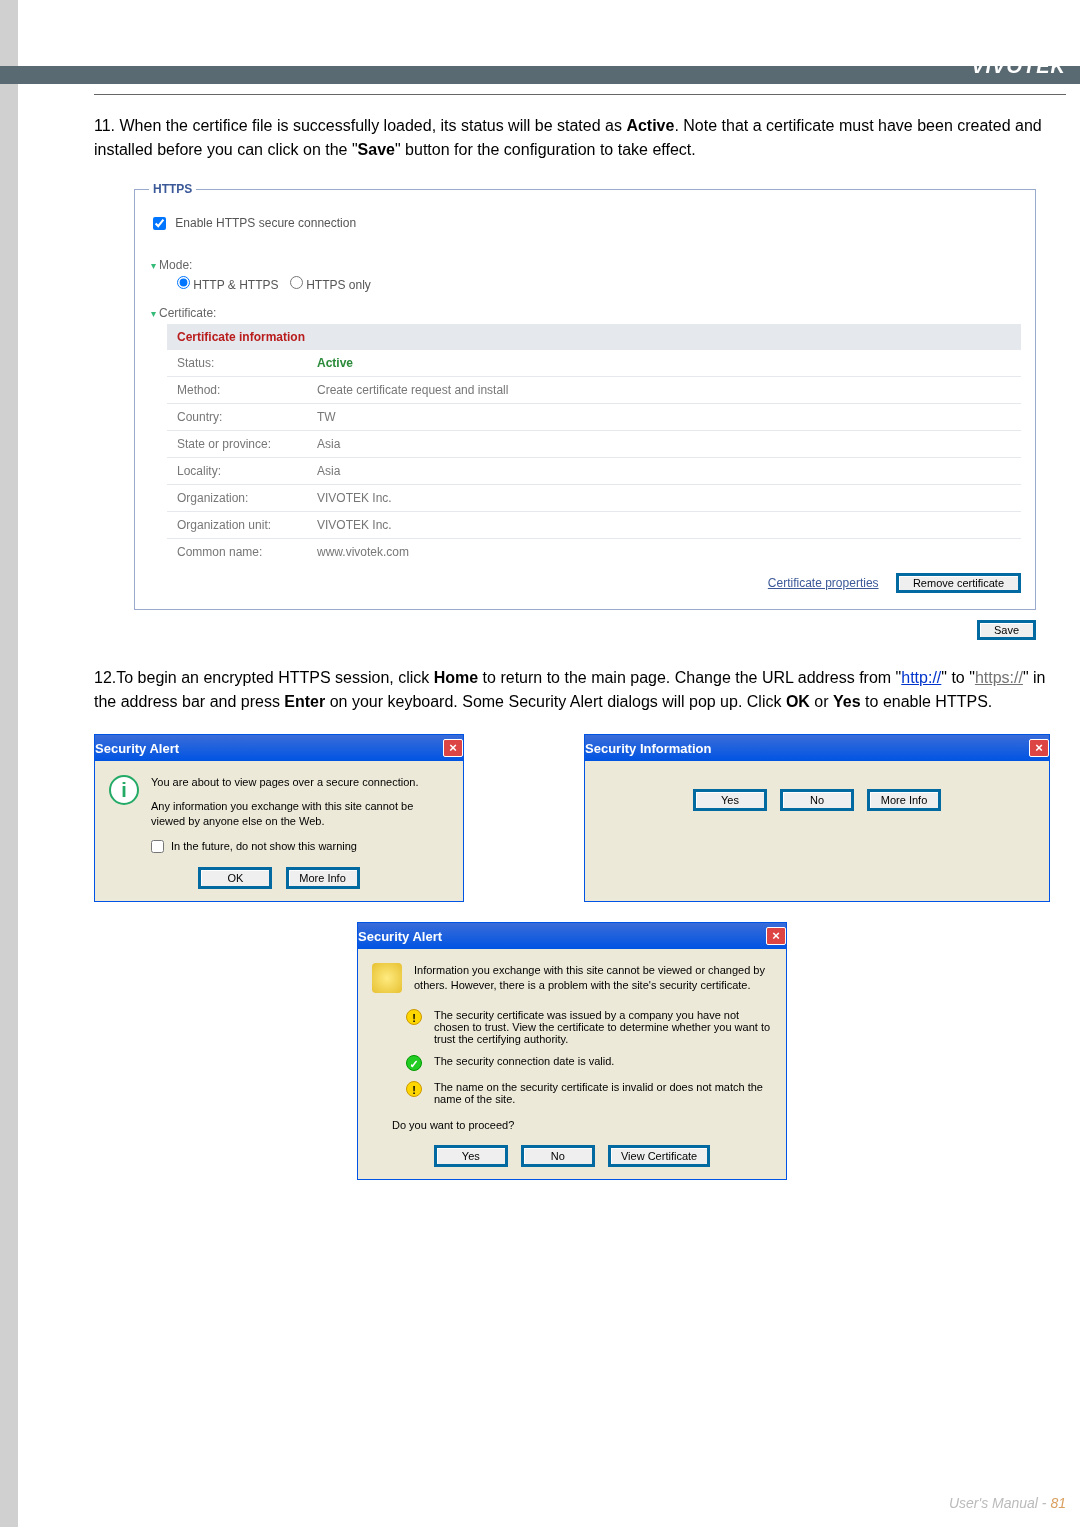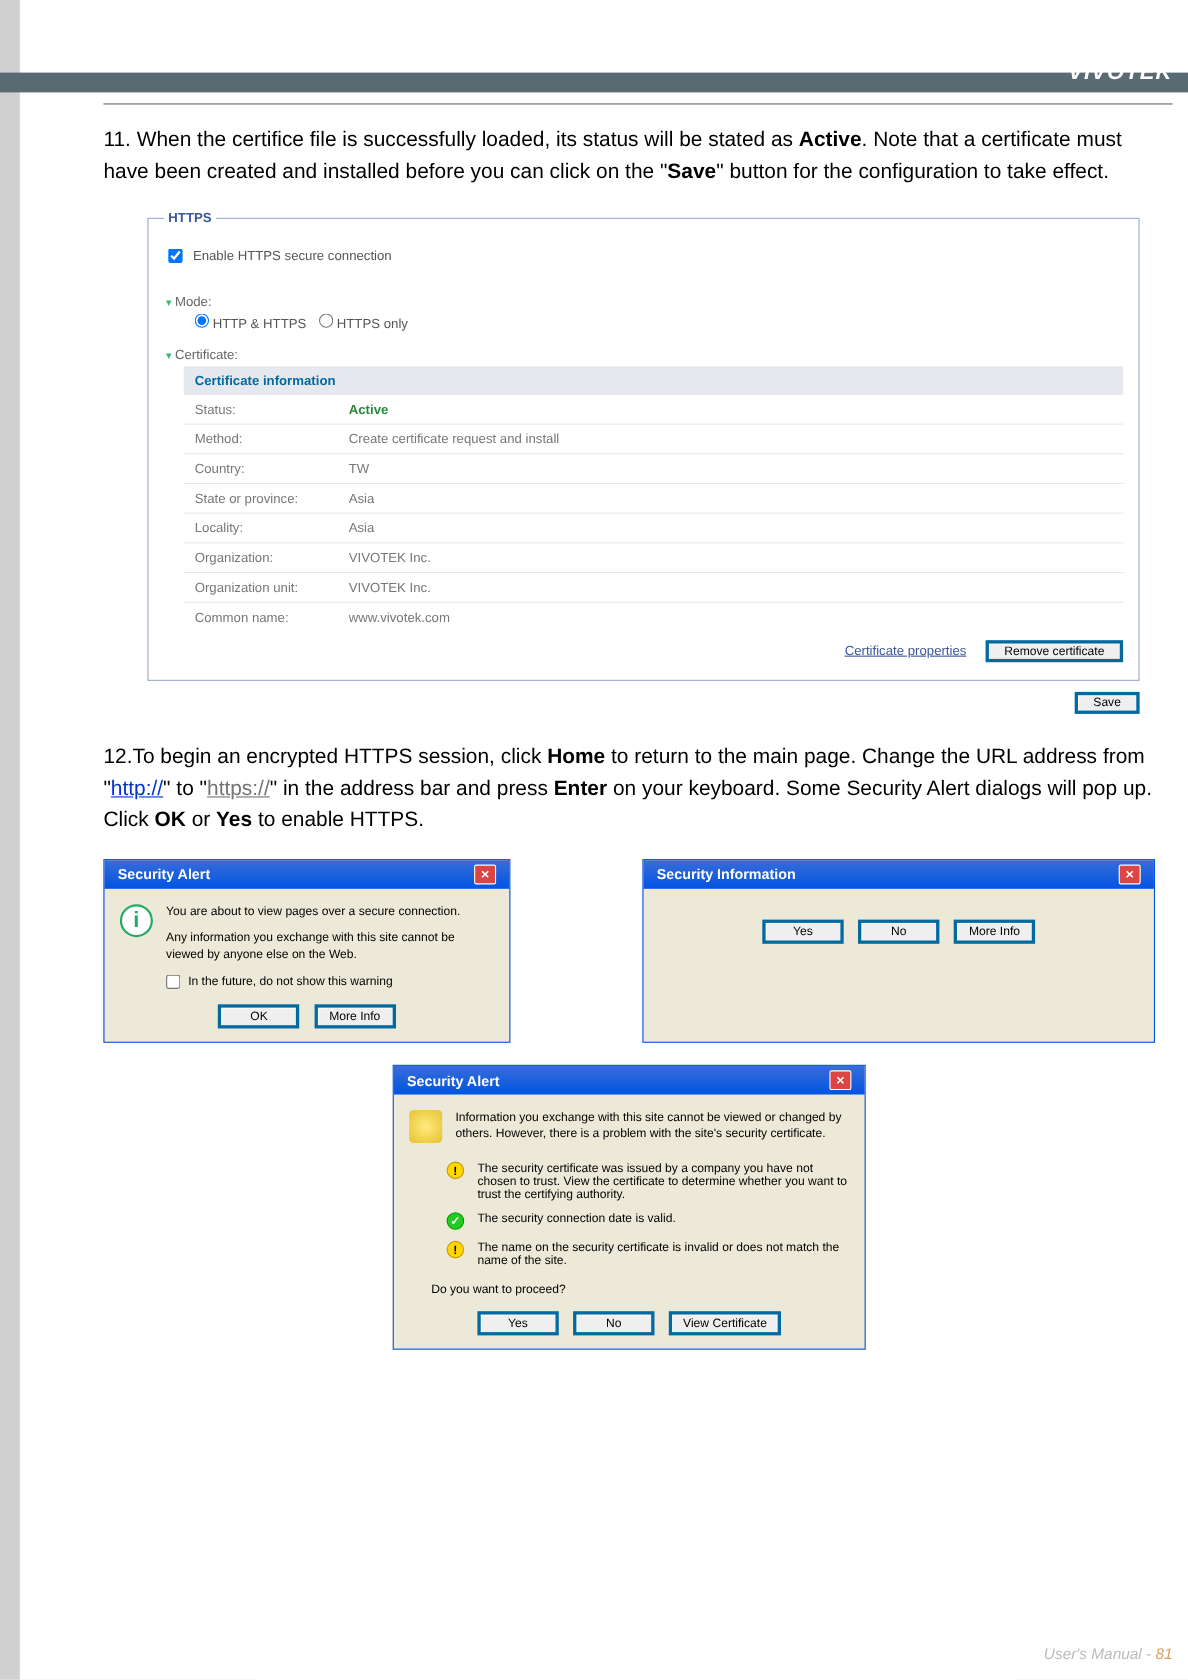--- a/index.html
+++ b/index.html
@@ -3,46 +3,46 @@
 <meta charset="utf-8">
 <style>
   * { box-sizing: border-box; margin: 0; padding: 0; }
   body { font-family: Arial, sans-serif; background: #d9d9d9; width: 1080px; }
   .page { background: #fff; margin: 0 auto; width: 1080px; min-height: 1527px; position: relative; }
   .left-sidebar { position: absolute; left: 0; top: 0; width: 18px; height: 100%; background: #d0d0d0; }
   .header-band { position: absolute; top: 66px; left: 0; right: 0; height: 18px; background: #5a6a72; z-index: 2; }
   .header-brand { position: absolute; top: 55px; right: 14px; font-size: 20px; font-style: italic; font-weight: bold; color: #fff; z-index: 3; letter-spacing: 1px; }
   .header-underline { position: absolute; top: 94px; left: 94px; right: 14px; height: 1px; background: #666; z-index: 2; }
   .content { padding: 114px 30px 0 94px; position: relative; }
-  .instruction { font-size: 19px; line-height: 1.5; margin-bottom: 20px; }
+  .instruction { font-size: 16px; line-height: 1.5; margin-bottom: 20px; }
   .instruction b { font-weight: bold; }
   .instruction a.http { color: #0033cc; text-decoration: underline; }
   .instruction a.https { color: #737373; text-decoration: underline; }
   .https-panel { border: 1px solid #99aacc; padding: 12px 14px 16px 14px; margin: 0 14px 10px 40px; font-family: Tahoma, sans-serif; font-size: 12px; color: #555; background: #fff; }
   .https-legend { color: #3b5998; font-weight: bold; font-size: 12px; padding: 0 4px; }
   .enable-row { margin: 8px 0 28px 4px; }
   .enable-row input { margin-right: 6px; vertical-align: middle; }
   .section-hdr { color: #666; margin: 8px 0 4px 2px; }
   .section-hdr .caret { color: #3b7; font-size: 10px; margin-right: 3px; }
   .mode-row { margin: 4px 0 14px 28px; }
   .mode-row label { margin-right: 8px; }
-  .certinfo-head { background: #e5e9ee; padding: 6px 10px; font-weight: bold; color: #0369a1; font-size: 12px; margin-left: 18px; }
+  .certinfo-head { background: #e5e9ee; padding: 6px 10px; font-weight: bold; color: #b91c1c; font-size: 12px; margin-left: 18px; }
   .certinfo-body { margin-left: 18px; }
   .certinfo-row { display: flex; padding: 6px 10px; border-top: 1px solid #e5e9ee; font-size: 12px; color: #777; }
   .certinfo-row:first-child { border-top: none; }
   .ci-label { width: 140px; flex: 0 0 140px; }
   .ci-value { flex: 1; }
   .ci-value.active { color: #2a8a3a; font-weight: bold; }
   .cert-btn-row { text-align: right; padding: 8px 0 0 0; margin-left: 18px; }
   .cert-btn-row a { color: #3b5998; text-decoration: underline; font-size: 12px; margin-right: 14px; }
   .winbtn { font-family: Tahoma, sans-serif; font-size: 11px; padding: 1px 14px; background: #efefef; border: 3px solid #0369a1; box-shadow: 1px 1px 0 #fff inset; }
   .save-row { text-align: right; margin: 10px 14px 26px 0; }
   .dialog-wrap { display: flex; justify-content: space-between; margin: 20px 0 20px 0; gap: 20px; }
   .dialog, .dialog2, .dialog3 { border: 1px solid #0054e3; background: #ece9d8; font-family: Tahoma, sans-serif; font-size: 11px; color: #000; }
-  .dlg-titlebar { background: linear-gradient(#3a6cd8, #0054e3); color: #fff; font-weight: bold; padding: 4px 12px; display: flex; justify-content: space-between; align-items: center; font-size: 13px; }
+  .dlg-titlebar { background: linear-gradient(#3a6cd8, #0054e3); color: #fff; font-weight: bold; padding: 4px 0; display: flex; justify-content: space-between; align-items: center; font-size: 13px; }
   .dlg-close { width: 20px; height: 18px; background: #d44; color: #fff; font-weight: bold; text-align: center; border: 1px solid #fff; border-radius: 2px; line-height: 16px; font-size: 13px; }
   .dlg-body { padding: 14px 14px 12px 14px; }
   .dlg-flex { display: flex; gap: 10px; }
   .dlg-icon { width: 32px; flex: 0 0 32px; font-size: 24px; }
   .dlg-text { flex: 1; line-height: 1.4; }
   .dlg-checkrow { margin: 10px 0 0 42px; }
   .dlg-checkrow input { margin-right: 4px; vertical-align: middle; }
   .dlg-btnrow { text-align: center; margin-top: 14px; }
   .dlg-btnrow .winbtn { min-width: 74px; padding: 2px 10px; margin: 0 5px; }
   .dialog { width: 370px; }

